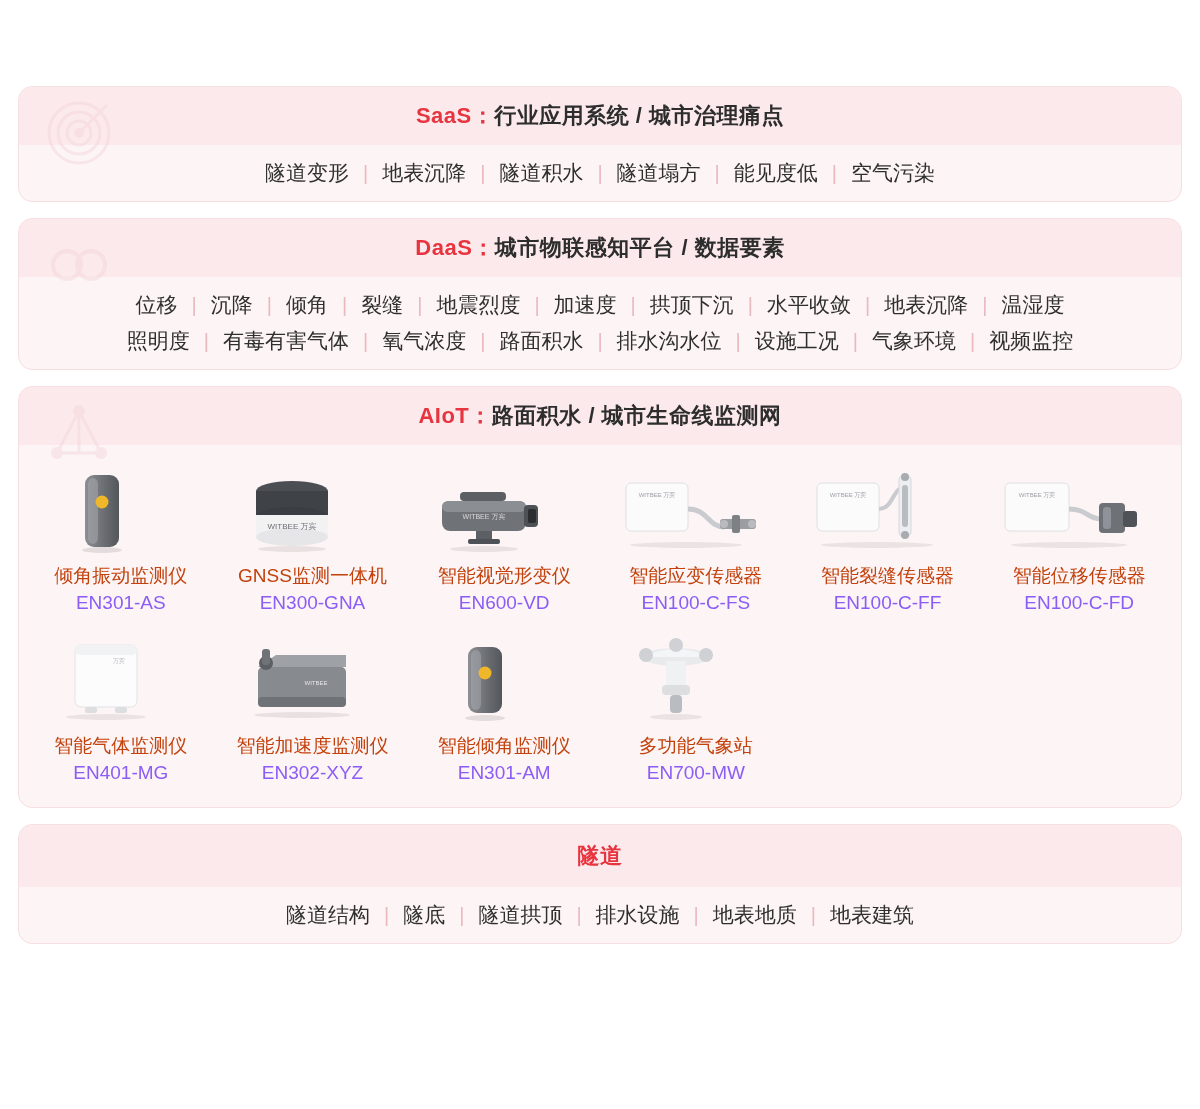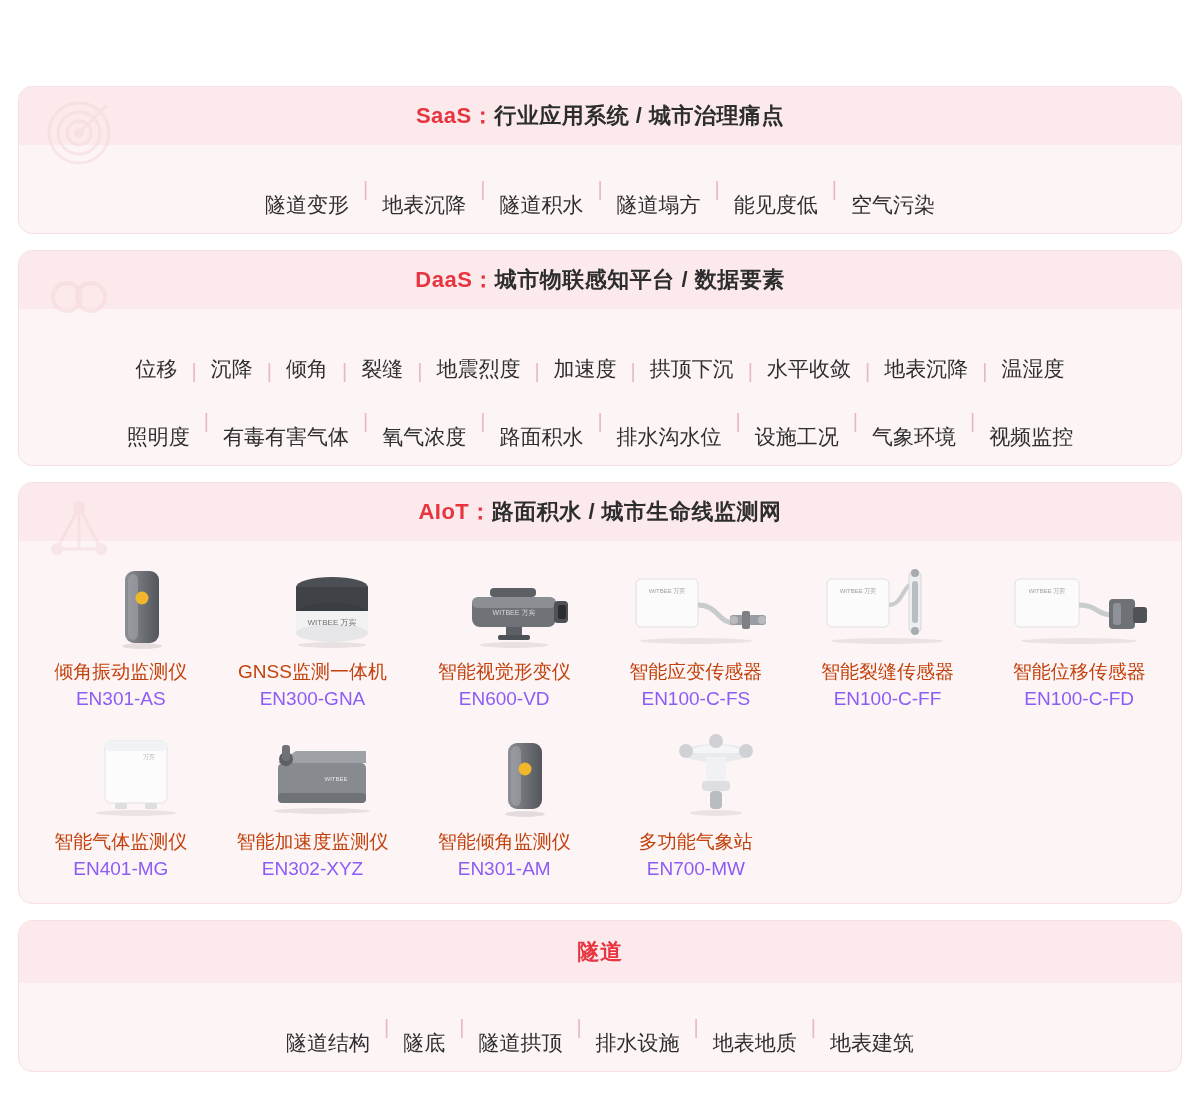--- a/index.html
+++ b/index.html
@@ -44,21 +44,21 @@
   .tagrow {
     display: flex;
     flex-wrap: nowrap;
     justify-content: center;
     align-items: center;
     color: #2f2f2f;
     font-size: 21px;
     padding: 14px 10px;
     white-space: nowrap;
   }
-  .tagrow .tag { padding: 0 14px; margin-top: 32px; }
+  .tagrow .tag { padding: 0 14px; }
   .tagrow .sep {
     color: #e9b9c0;
     font-weight: 300;
     font-size: 20px;
   }
 
   
   .wm {
     position: absolute;
     left: 24px;
@@ -79,21 +79,21 @@
     display: flex;
     flex-direction: column;
     align-items: center;
     padding: 6px 2px 2px 2px;
   }
   .dev .art {
     height: 96px;
     width: 160px;
     display: flex;
     align-items: flex-end;
-    justify-content: flex-end;
+    justify-content: flex-start;
     margin-bottom: 6px;
   }
   .dev .nm {
     font-size: 19px;
     color: #c2410c;
     line-height: 1.35;
     text-align: center;
     white-space: nowrap;
   }
   .dev .md {
@@ -154,21 +154,21 @@
           <g fill="none" stroke="#f3d3d8" stroke-width="4">
             <circle cx="24" cy="36" r="14"></circle>
             <circle cx="48" cy="36" r="14"></circle>
           </g>
         </svg>
       </div>
       <div class="panel-title">
         <span>DaaS：</span><span class="sub">城市物联感知平台 / 数据要素</span>
       </div>
     </div>
-    <div class="tagrow" style="padding-bottom:4px;align-items:flex-end;">
+    <div class="tagrow" style="padding-bottom:4px;">
       <span class="tag">位移</span>
         <span class="sep">|</span>
       <span class="tag">沉降</span>
         <span class="sep">|</span>
       <span class="tag">倾角</span>
         <span class="sep">|</span>
       <span class="tag">裂缝</span>
         <span class="sep">|</span>
       <span class="tag">地震烈度</span>
         <span class="sep">|</span>

